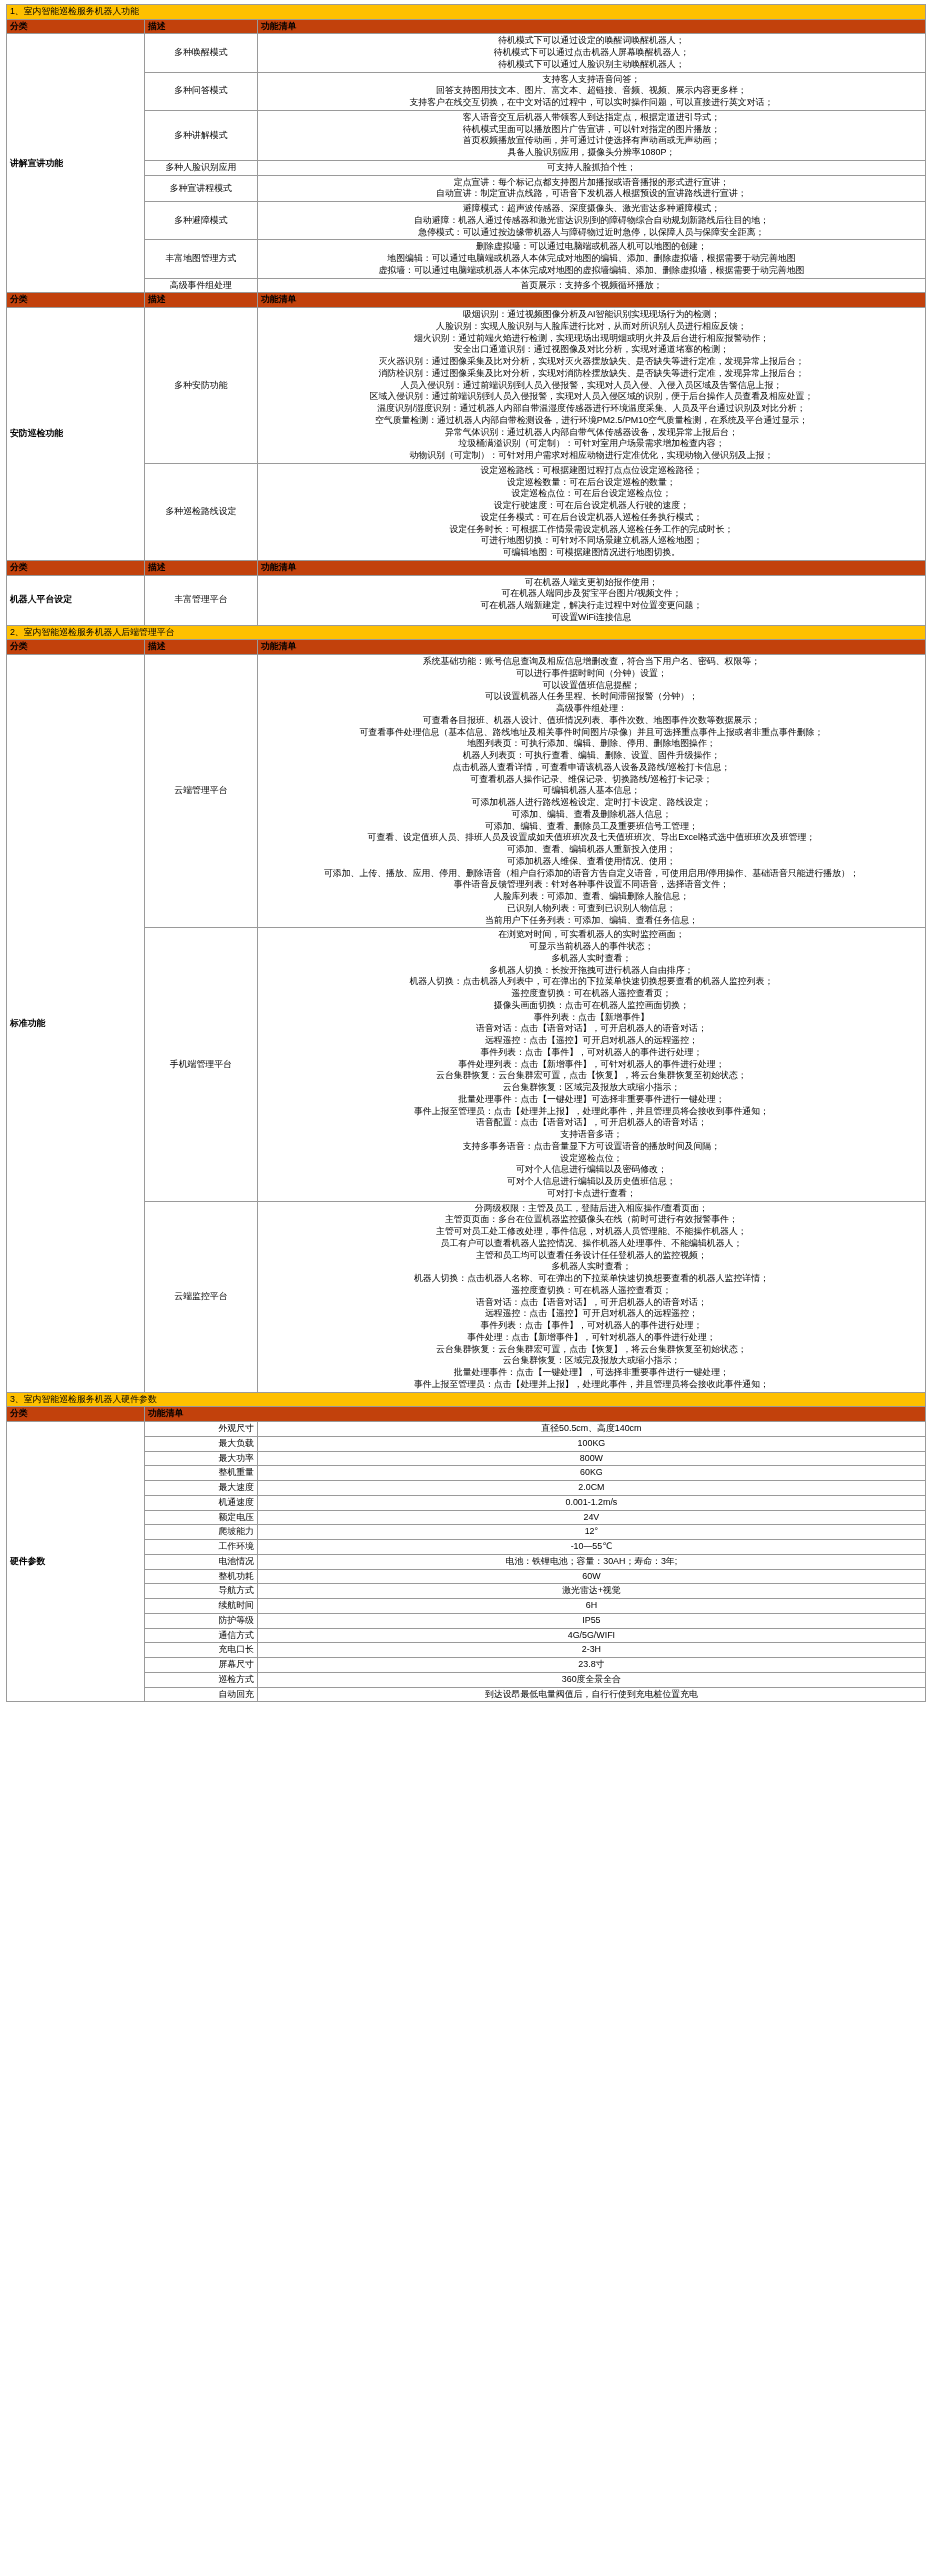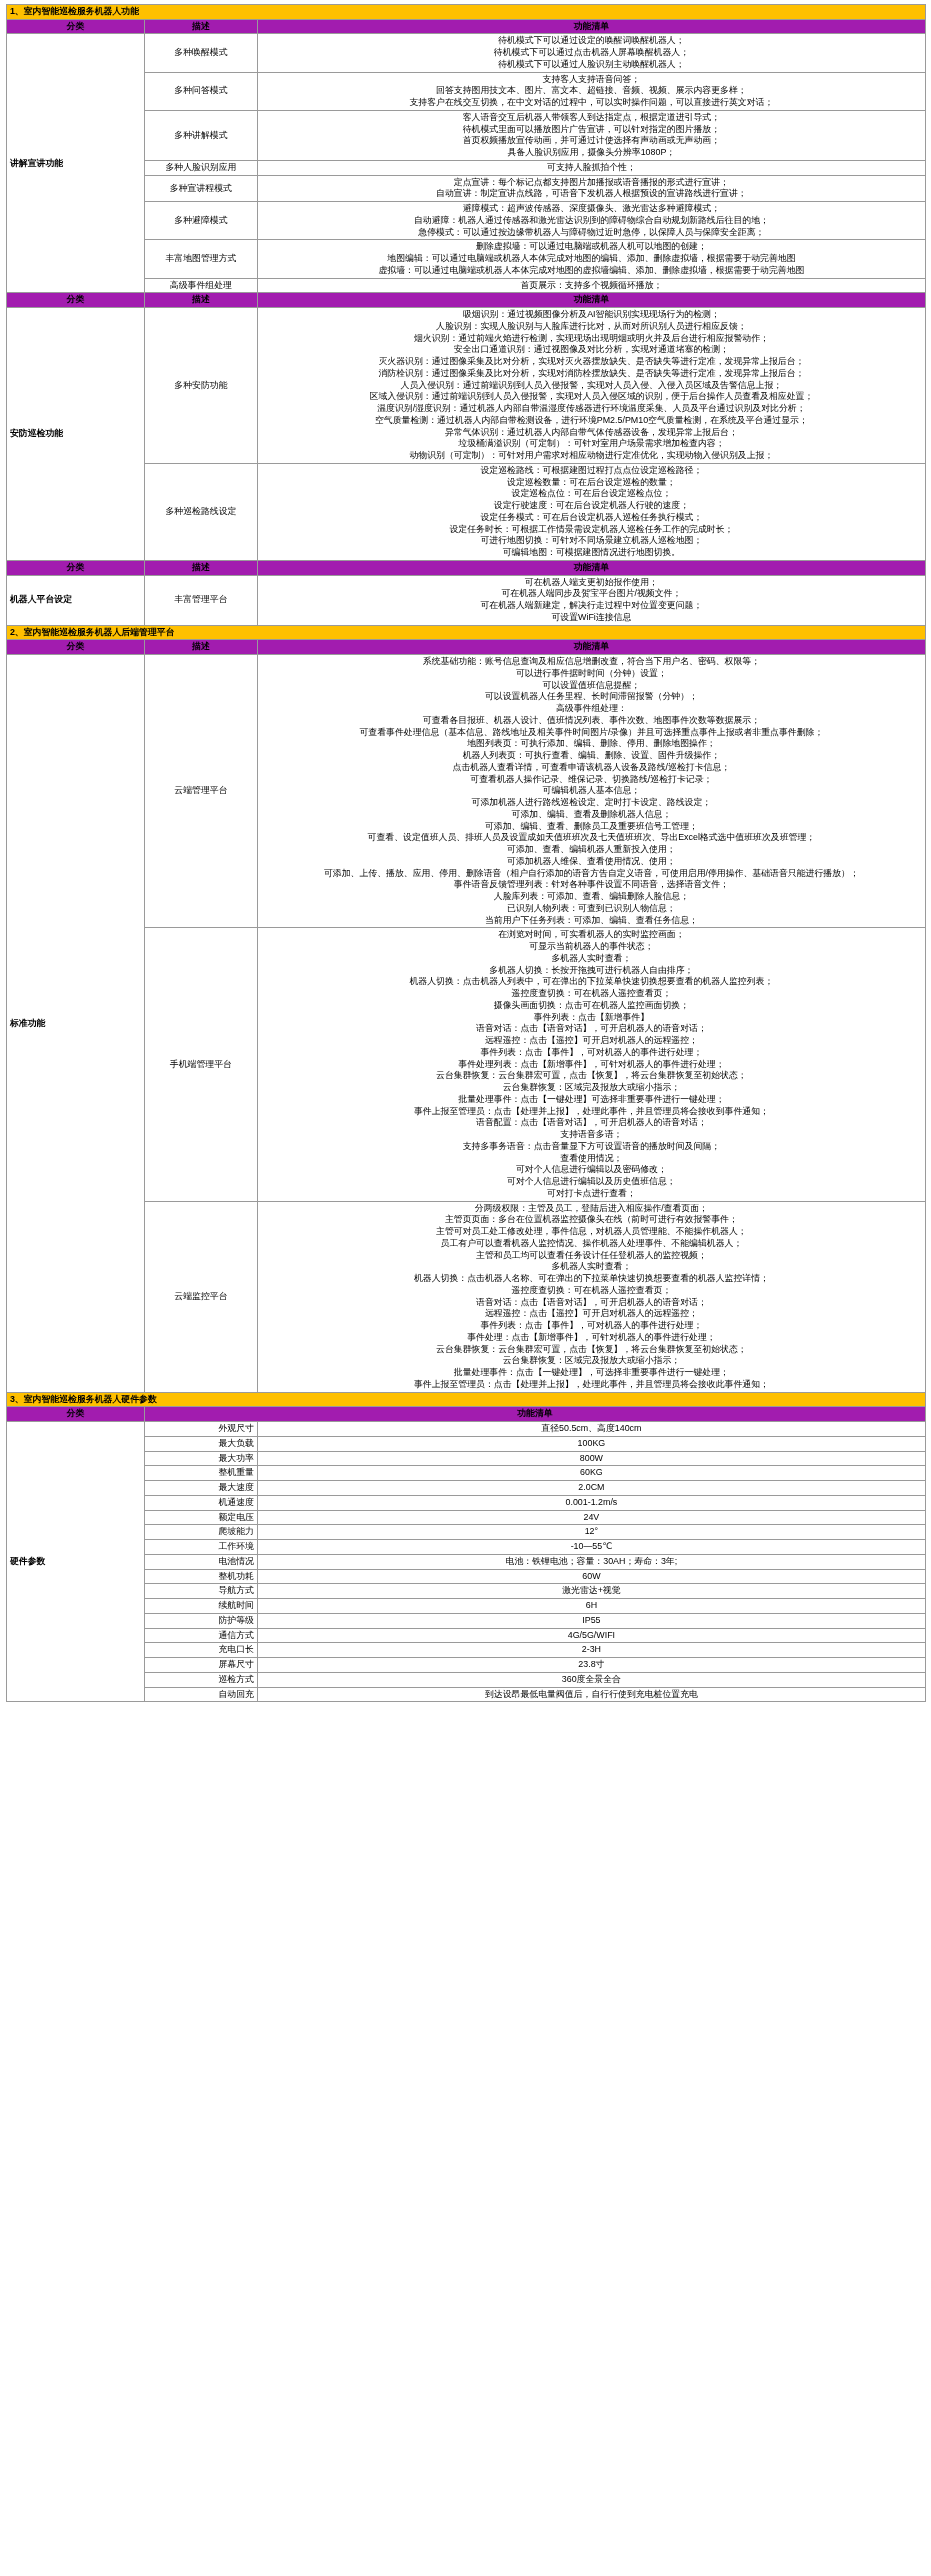--- a/index.html
+++ b/index.html
@@ -24,30 +24,30 @@
   table.doc td, table.doc th {
     border: 1px solid #9a9a9a;
     padding: 1px 3px;
     vertical-align: middle;
     font-size: 8.9px;
     line-height: 1.32;
     word-break: break-all;
   }
   .sect {
     background: #ffc000;
-    font-weight: bold;
+    font-weight: normal;
     font-size: 9.8px;
     padding: 3px 3.9px;
     text-align: left;
     border: 1px solid #9a9a9a;
   }
   .hdr {
-    background: #a21caf;
+    background: #c2410c;
     font-weight: bold;
-    text-align: center;
+    text-align: left;
     font-size: 8.9px;
     padding: 2px;
   }
   .cat {
     text-align: left;
     font-weight: bold;
     font-size: 9.8px;
   }
   .desc {
     text-align: center;
@@ -254,21 +254,21 @@
       <div>远程遥控：点击【遥控】可开启对机器人的远程遥控；</div>
       <div>事件列表：点击【事件】，可对机器人的事件进行处理；</div>
       <div>事件处理列表：点击【新增事件】，可针对机器人的事件进行处理；</div>
       <div>云台集群恢复：云台集群宏可置，点击【恢复】，将云台集群恢复至初始状态；</div>
       <div>云台集群恢复：区域完及报放大或缩小指示；</div>
       <div>批量处理事件：点击【一键处理】可选择非重要事件进行一键处理；</div>
       <div>事件上报至管理员：点击【处理并上报】，处理此事件，并且管理员将会接收到事件通知；</div>
       <div>语音配置：点击【语音对话】，可开启机器人的语音对话；</div>
       <div>支持语音多语；</div>
       <div>支持多事务语音：点击音量显下方可设置语音的播放时间及间隔；</div>
-      <div>查看使用情况；</div>
+      <div>设定巡检点位；</div>
       <div>可对个人信息进行编辑以及密码修改；</div>
       <div>可对个人信息进行编辑以及历史值班信息；</div>
       <div>可对打卡点进行查看；</div>
     </td>
   </tr>
   <tr>
     <td class="desc">云端监控平台</td>
     <td class="list">
       <div>分两级权限：主管及员工，登陆后进入相应操作/查看页面；</div>
       <div>主管页页面：多台在位置机器监控摄像头在线（前时可进行有效报警事件；</div>

